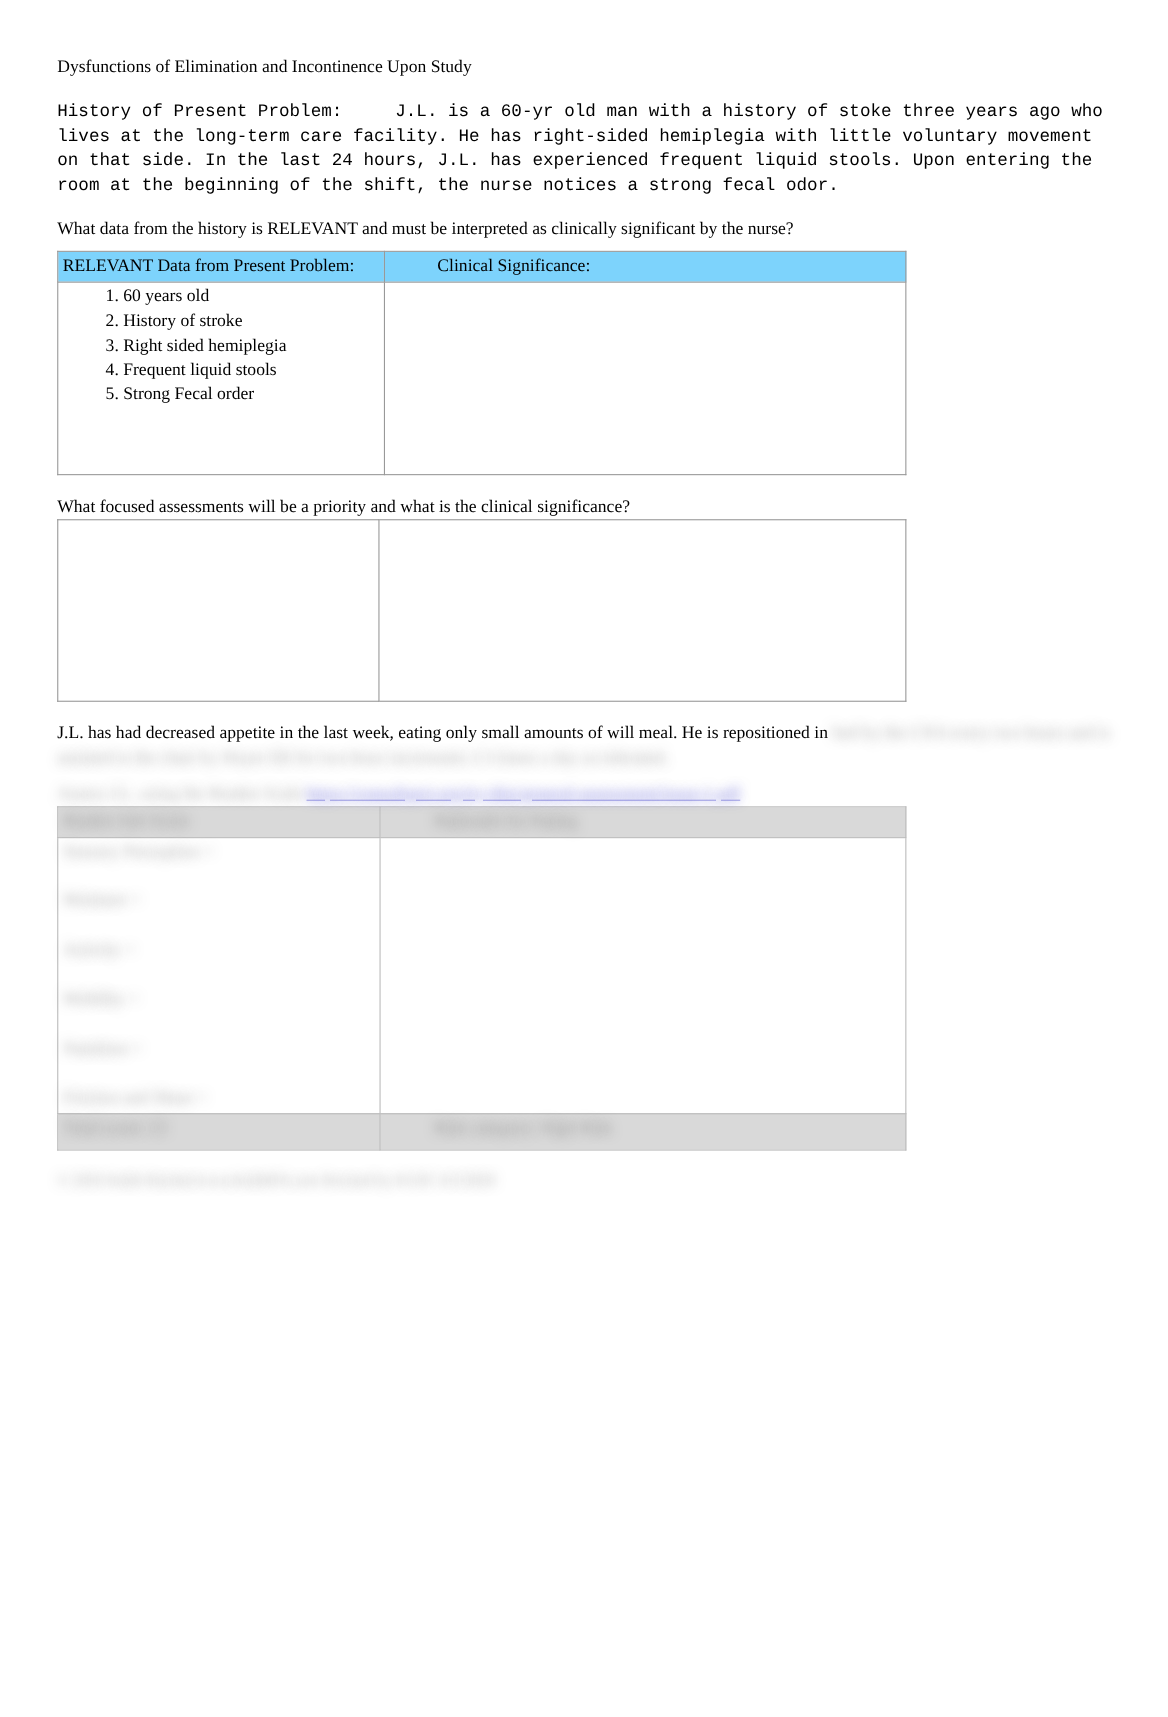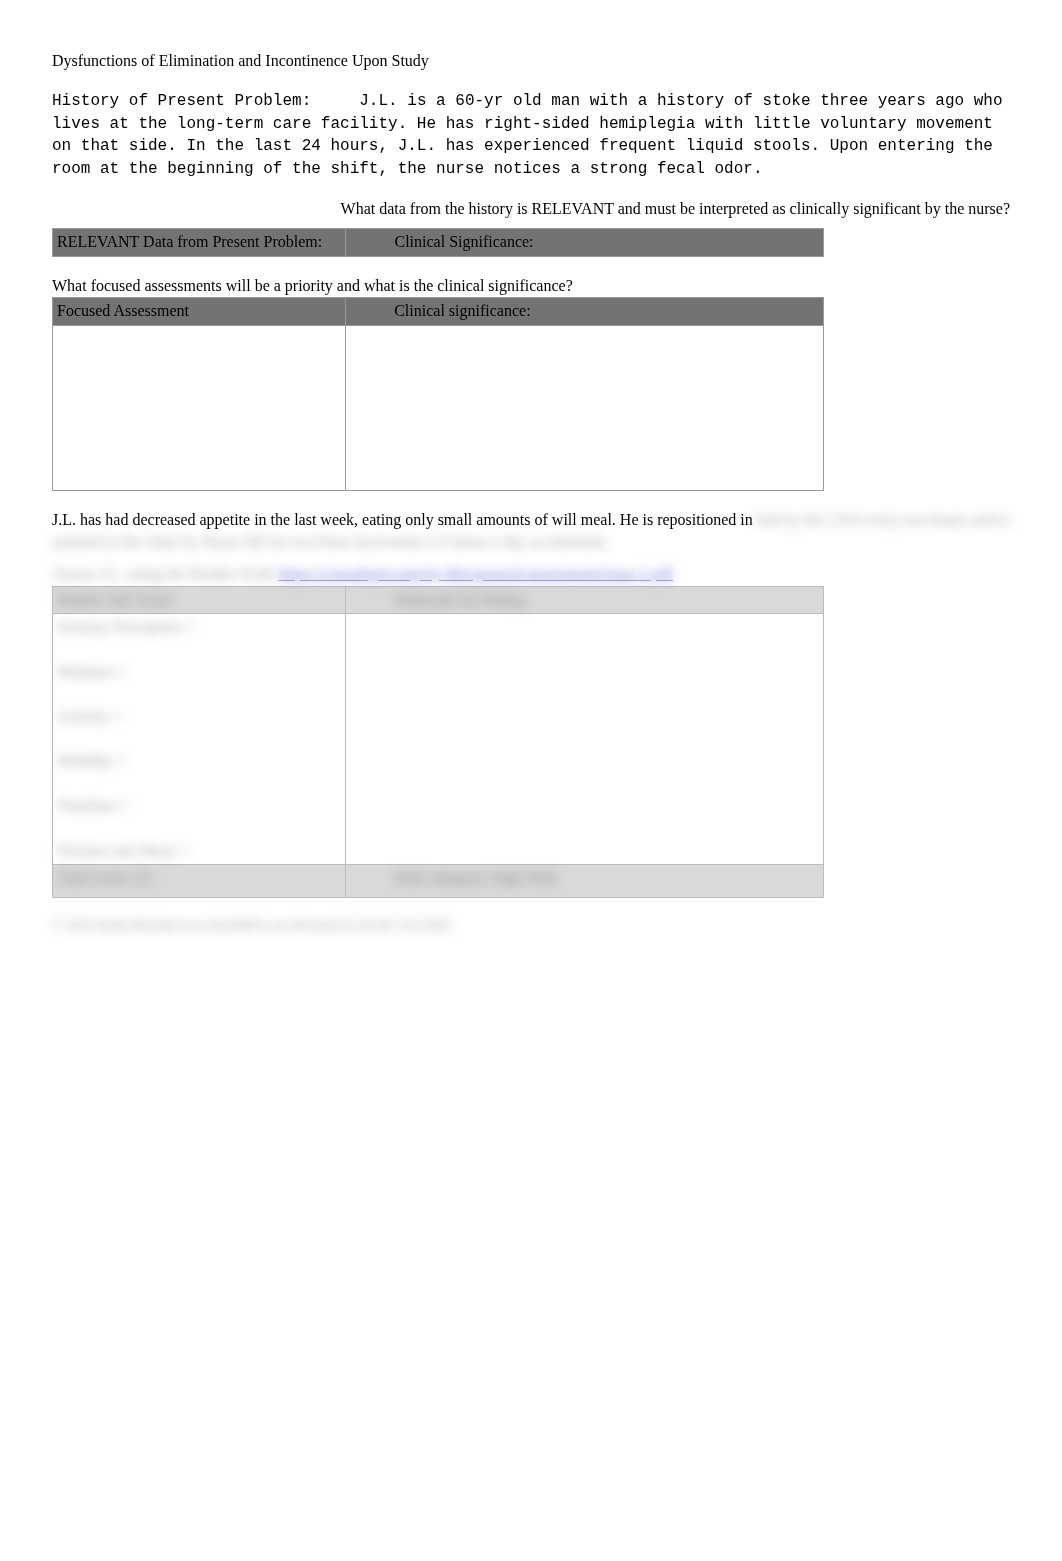--- a/index.html
+++ b/index.html
@@ -21,36 +21,35 @@
       font-family: Liberation Mono, monospace;
     }
     .history-label {
       display: inline;
     }
     .history-text {
       display: inline;
     }
     .question {
       margin-bottom: 8px;
-      text-align: right;
     }
     table {
       border-collapse: collapse;
       width: 772px;
       margin-bottom: 18px;
     }
     td, th {
       border: 1px solid #999;
       vertical-align: top;
       text-align: left;
       font-weight: normal;
       padding: 2px 4px;
     }
     .header-cell {
-      background: #737373;
+      background: #7dd3fc;
     }
     .col1 {
       width: 308px;
     }
     .col2 {
       width: 464px;
       padding-left: 48px;
     }
     ol {
       margin: 0;
@@ -109,31 +108,39 @@
 </div>
 
 <div class="question"> What data from the history is RELEVANT and must be interpreted as clinically significant by the nurse?</div>
 
 <table>
   <tbody>
       <tr>
     <td class="header-cell col1">RELEVANT Data from Present Problem:</td>
     <td class="header-cell col2">Clinical Significance:</td>
   </tr>
+  <tr class="body-row-tall">
+    <td class="col1">
+      <ol>
+        <li>60 years old</li>
+        <li>History of stroke</li>
+        <li>Right sided hemiplegia</li>
+        <li>Frequent liquid stools</li>
+        <li>Strong Fecal order</li>
+      </ol>
+    </td>
+    <td class="col2"></td>
+  </tr>
 </tbody>
   </table>
 
 <div class="question2">What focused assessments will be a priority and what is the clinical significance?</div>
 
 <table>
   <tbody>
-      <tr>
-    <td class="header-cell col1">Focused Assessment</td>
-    <td class="header-cell col2">Clinical significance:</td>
-  </tr>
   <tr class="body-row">
     <td class="col1"></td>
     <td class="col2"></td>
   </tr>
 </tbody>
   </table>
 
 <div class="narrative">
   <span>J.L. has had decreased appetite in the last week, eating only small amounts of will meal. He is repositioned in</span>
   <span class="blurred">bed by the CNA every two hours and is assisted to the chair by Hoyer lift for two-hour increments 2-3 times a day as tolerated.</span>

